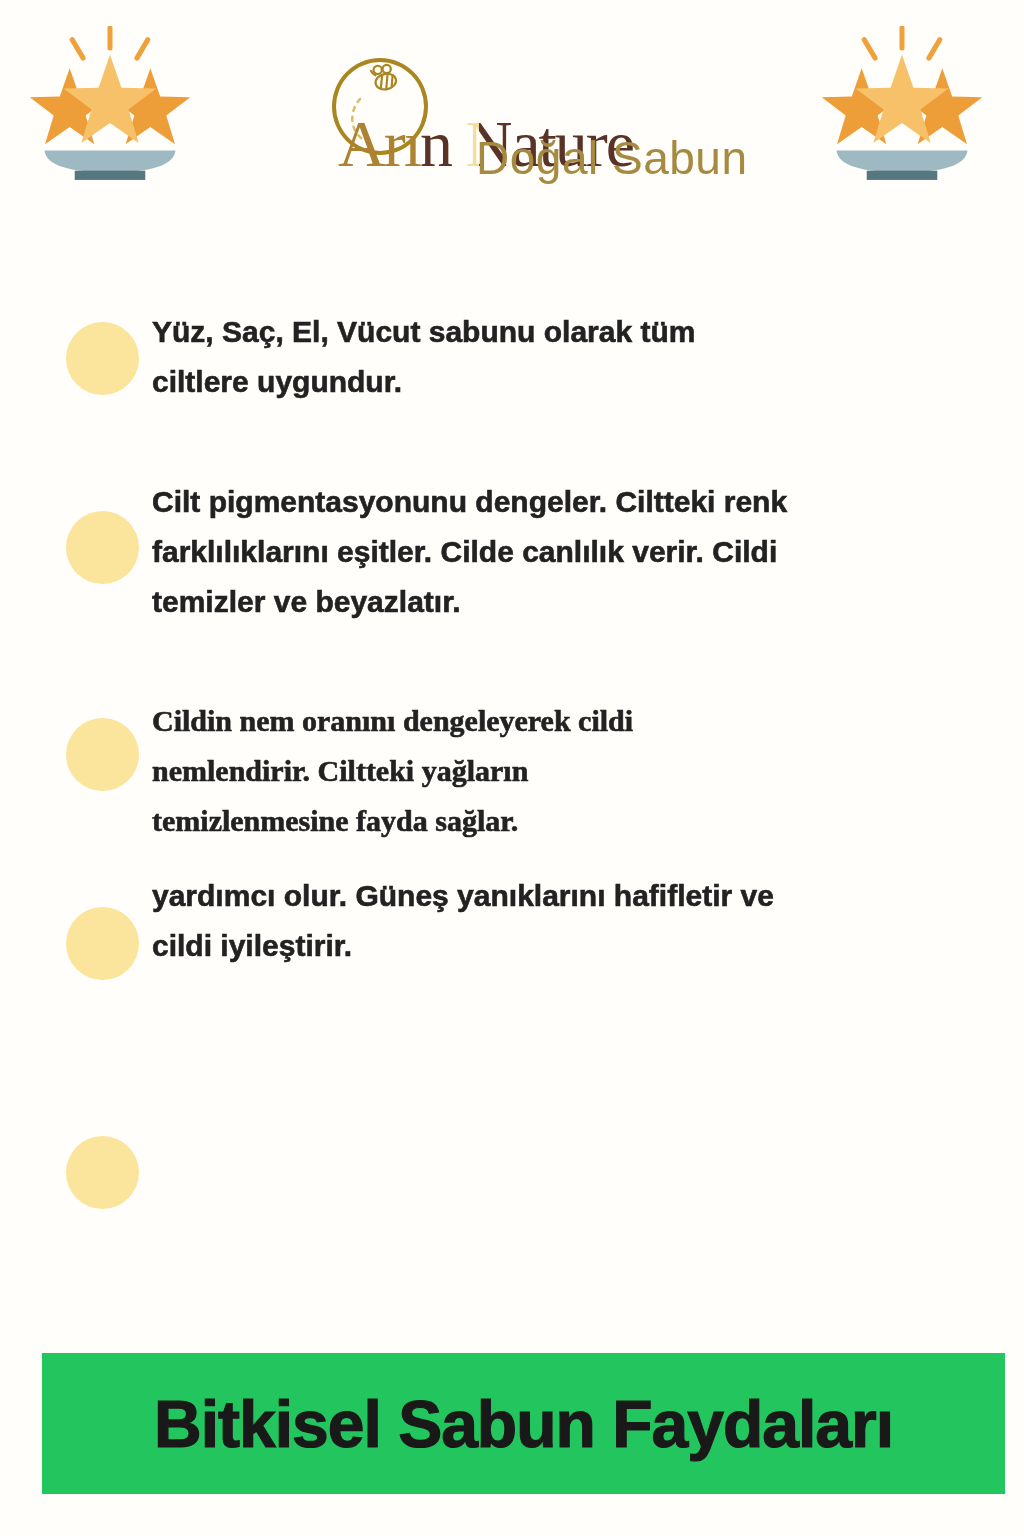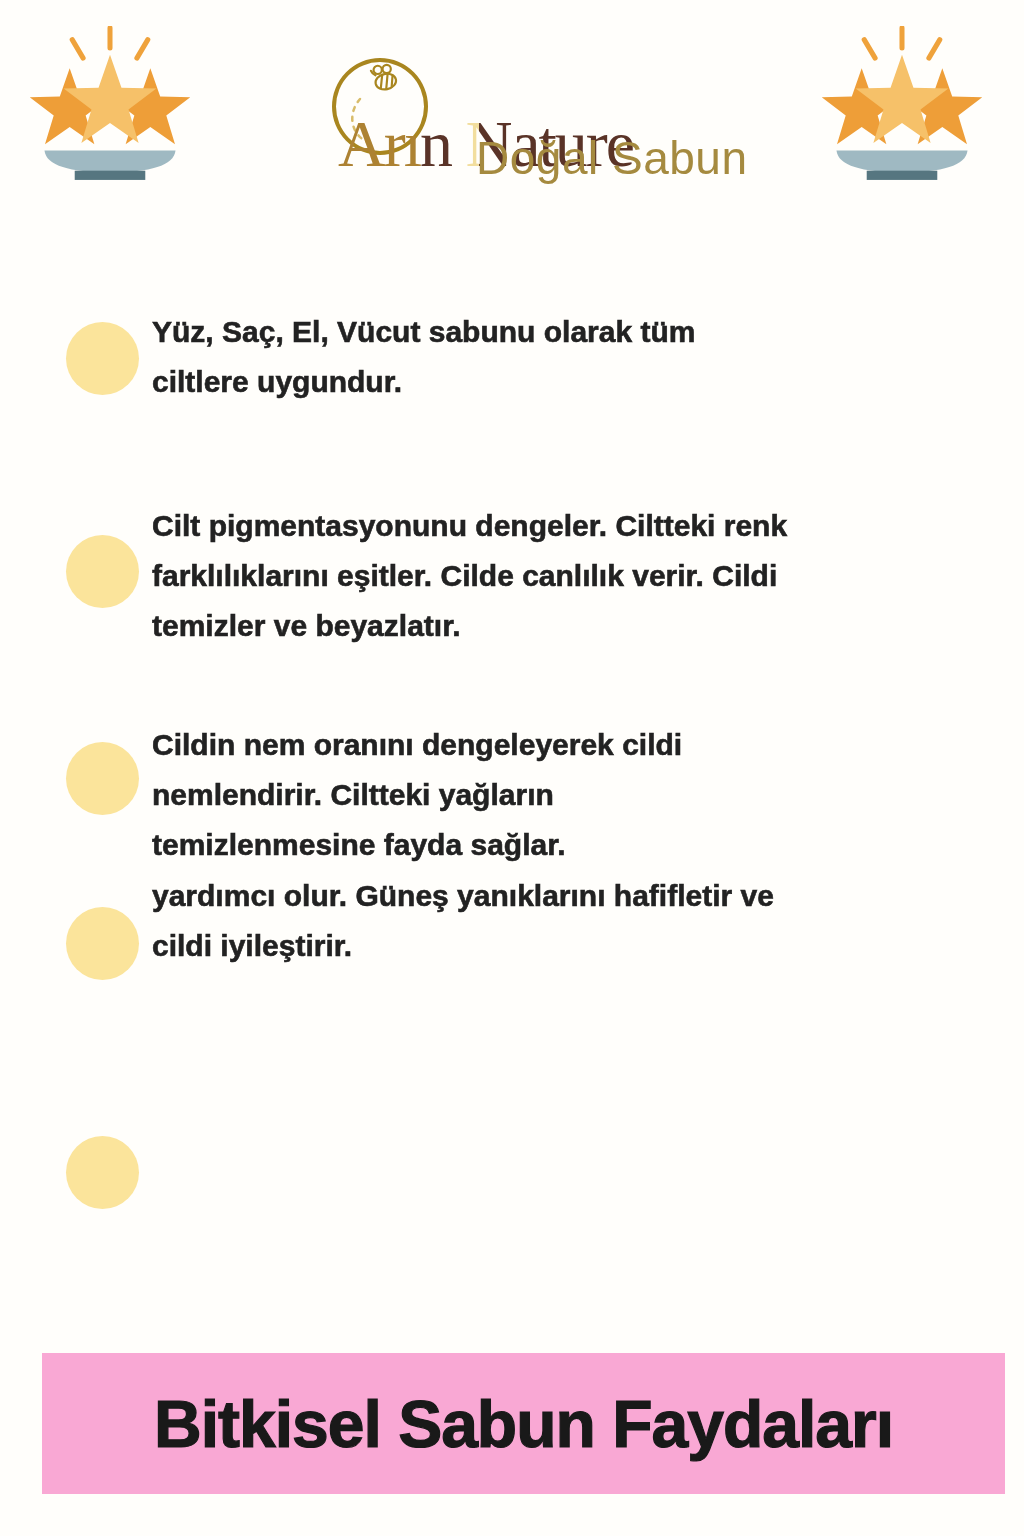--- a/index.html
+++ b/index.html
@@ -43,29 +43,29 @@
     position:absolute;left:66px;width:73px;height:73px;border-radius:50%;
     background:#FBE49B;
   }
   .benefit-text{
     margin-left:152px;width:830px;
     font-size:30px;line-height:50px;font-weight:700;color:#222;
     -webkit-text-stroke:0.6px #222;
     letter-spacing:0px;
   }
   .b1{top:307px;}  .b1 .bullet{top:15px;}
-  .b2{top:477px;margin-top:24px;}  .b2 .bullet{top:34px;}
-  .b3{top:720px;}  .b3 .bullet{top:22px;}
+  .b2{top:477px;}  .b2 .bullet{top:34px;}
+  .b3{top:696px;font-family:Liberation Serif, serif;}  .b3 .bullet{top:22px;}
   .b4{top:871px;}  .b4 .bullet{top:36px;}
   .b5{top:1109px;} .b5 .bullet{top:27px;}
 
   
   .banner{
     position:absolute;left:42px;top:1353px;width:963px;height:141px;
-    background:#f9a8d4;display:flex;align-items:center;justify-content:center;
+    background:#22c55e;display:flex;align-items:center;justify-content:center;
   }
   .banner-title{
     font-size:66px;font-weight:700;color:#191919;letter-spacing:-1px;
     -webkit-text-stroke:1.2px #191919;white-space:nowrap;
   }
 </style>
 </head>
 <body>
 
 <div class="star-icon left">

